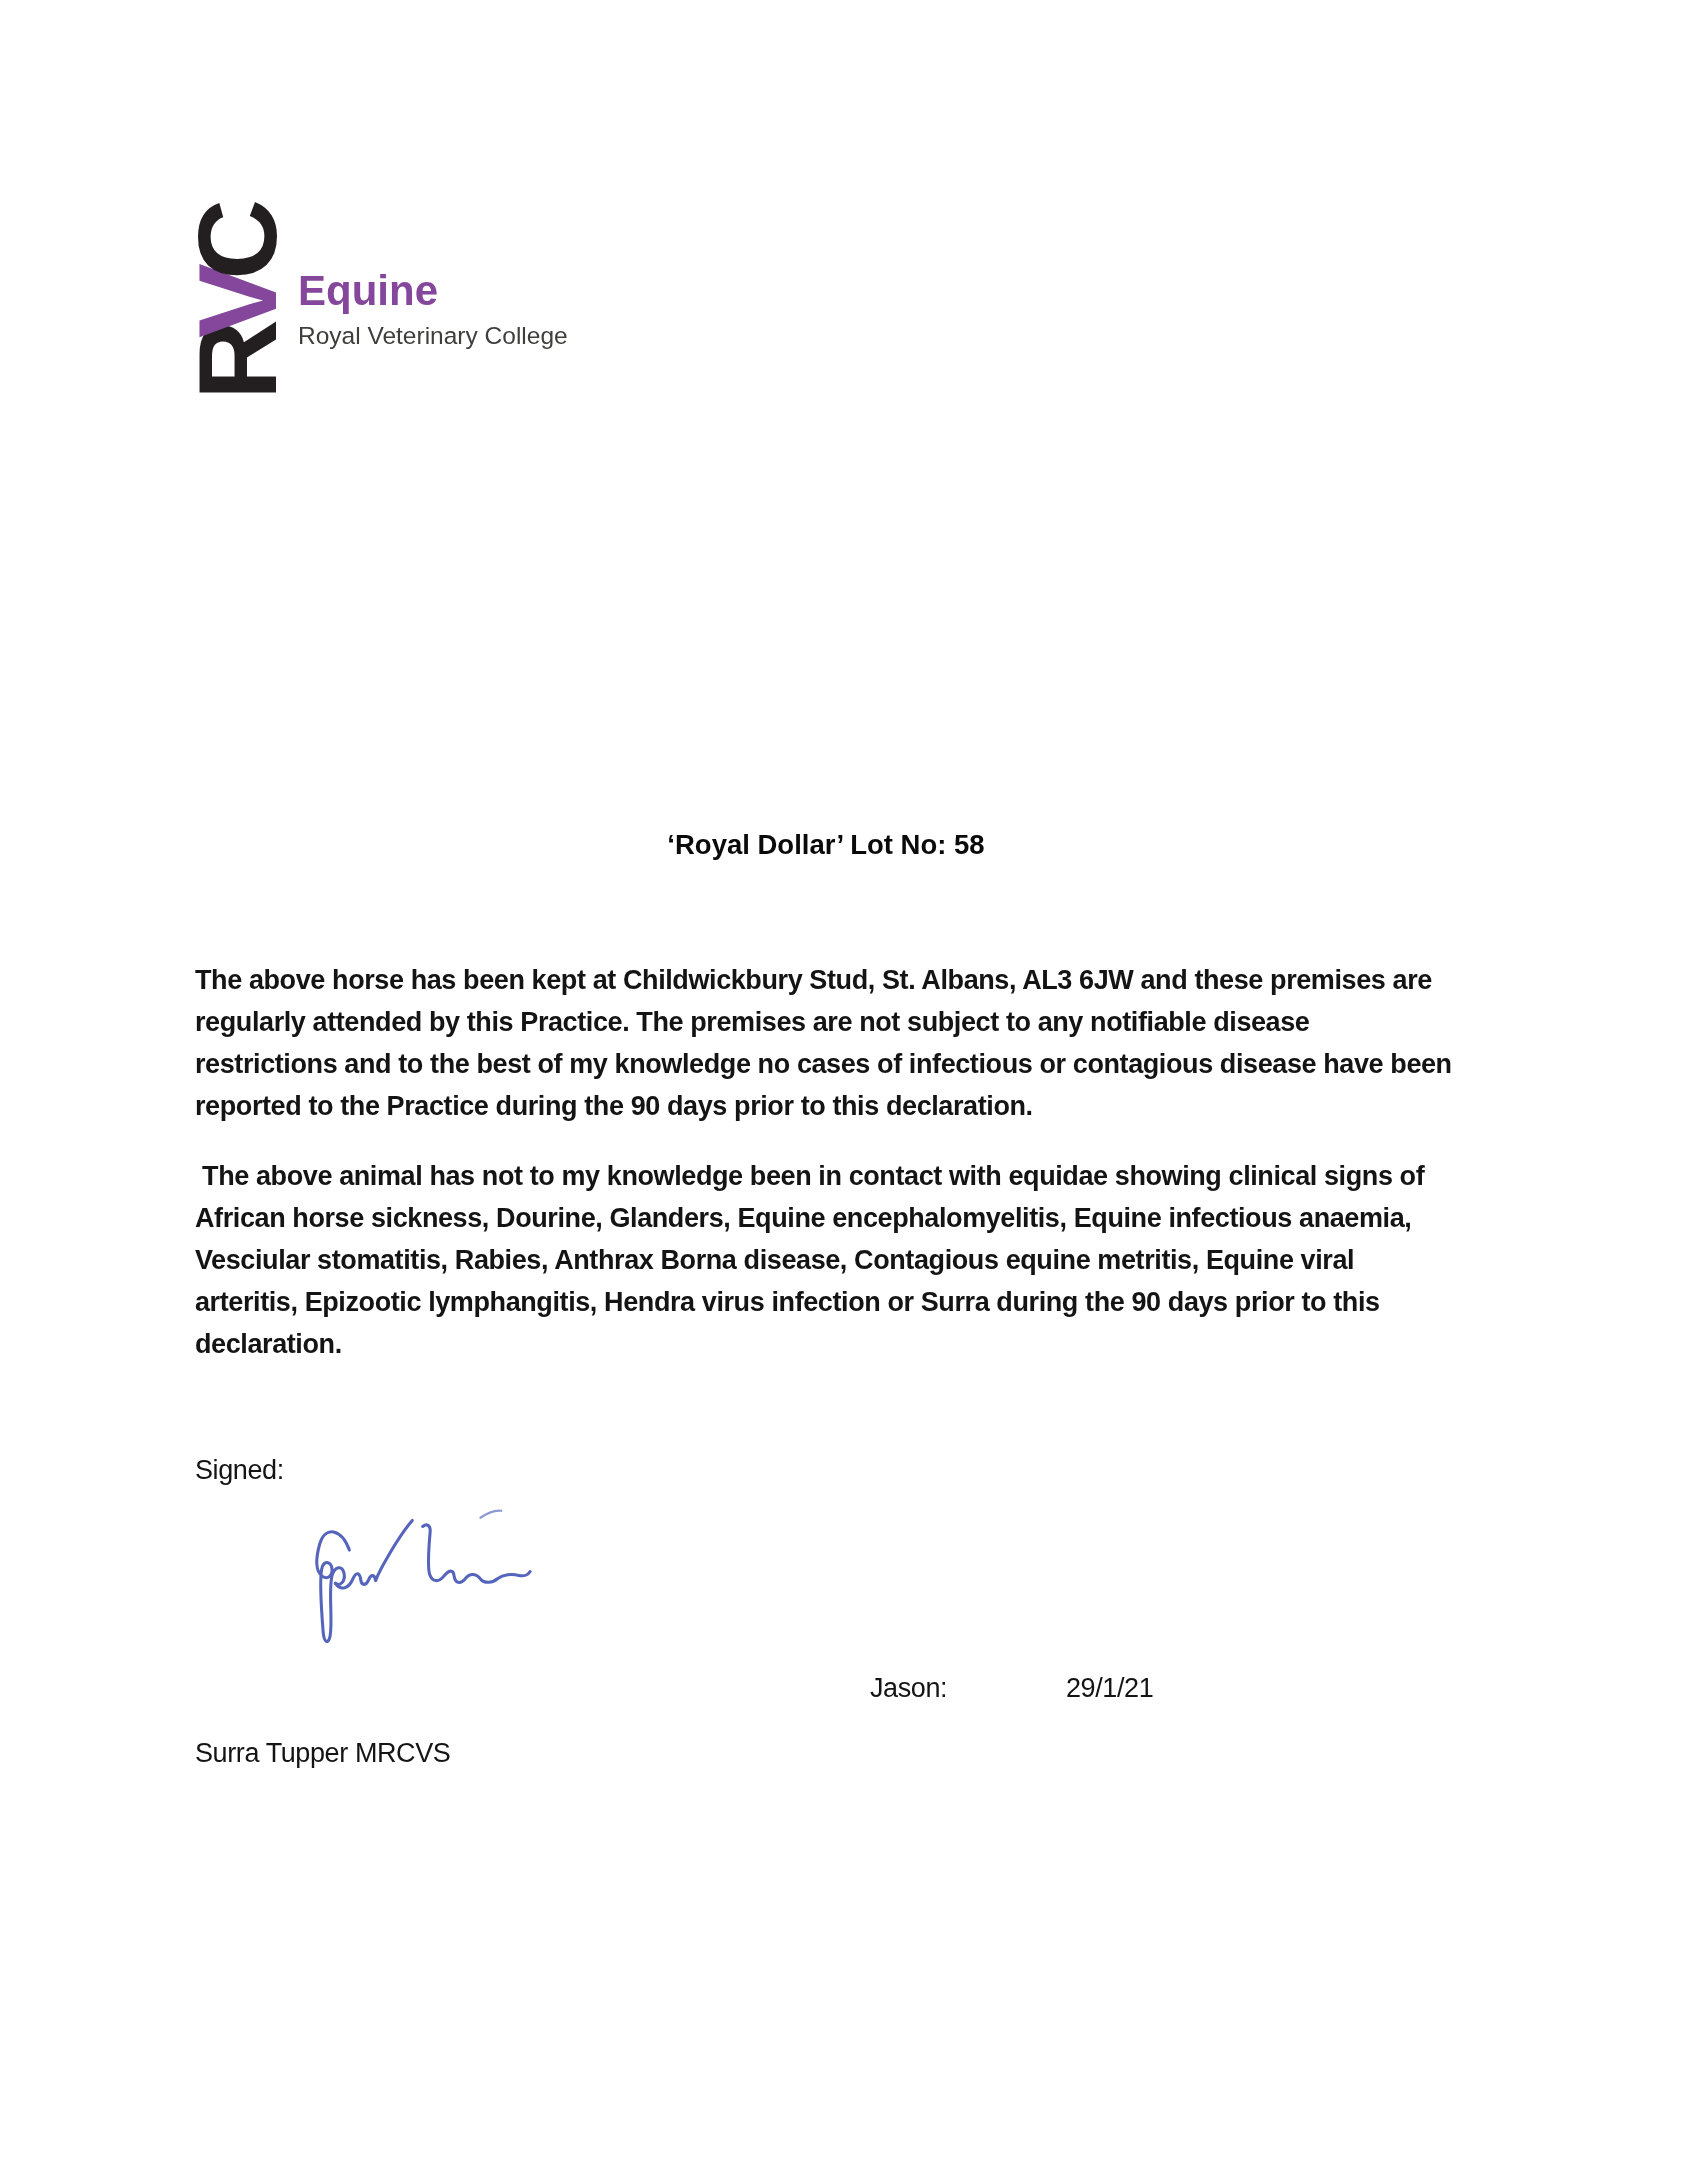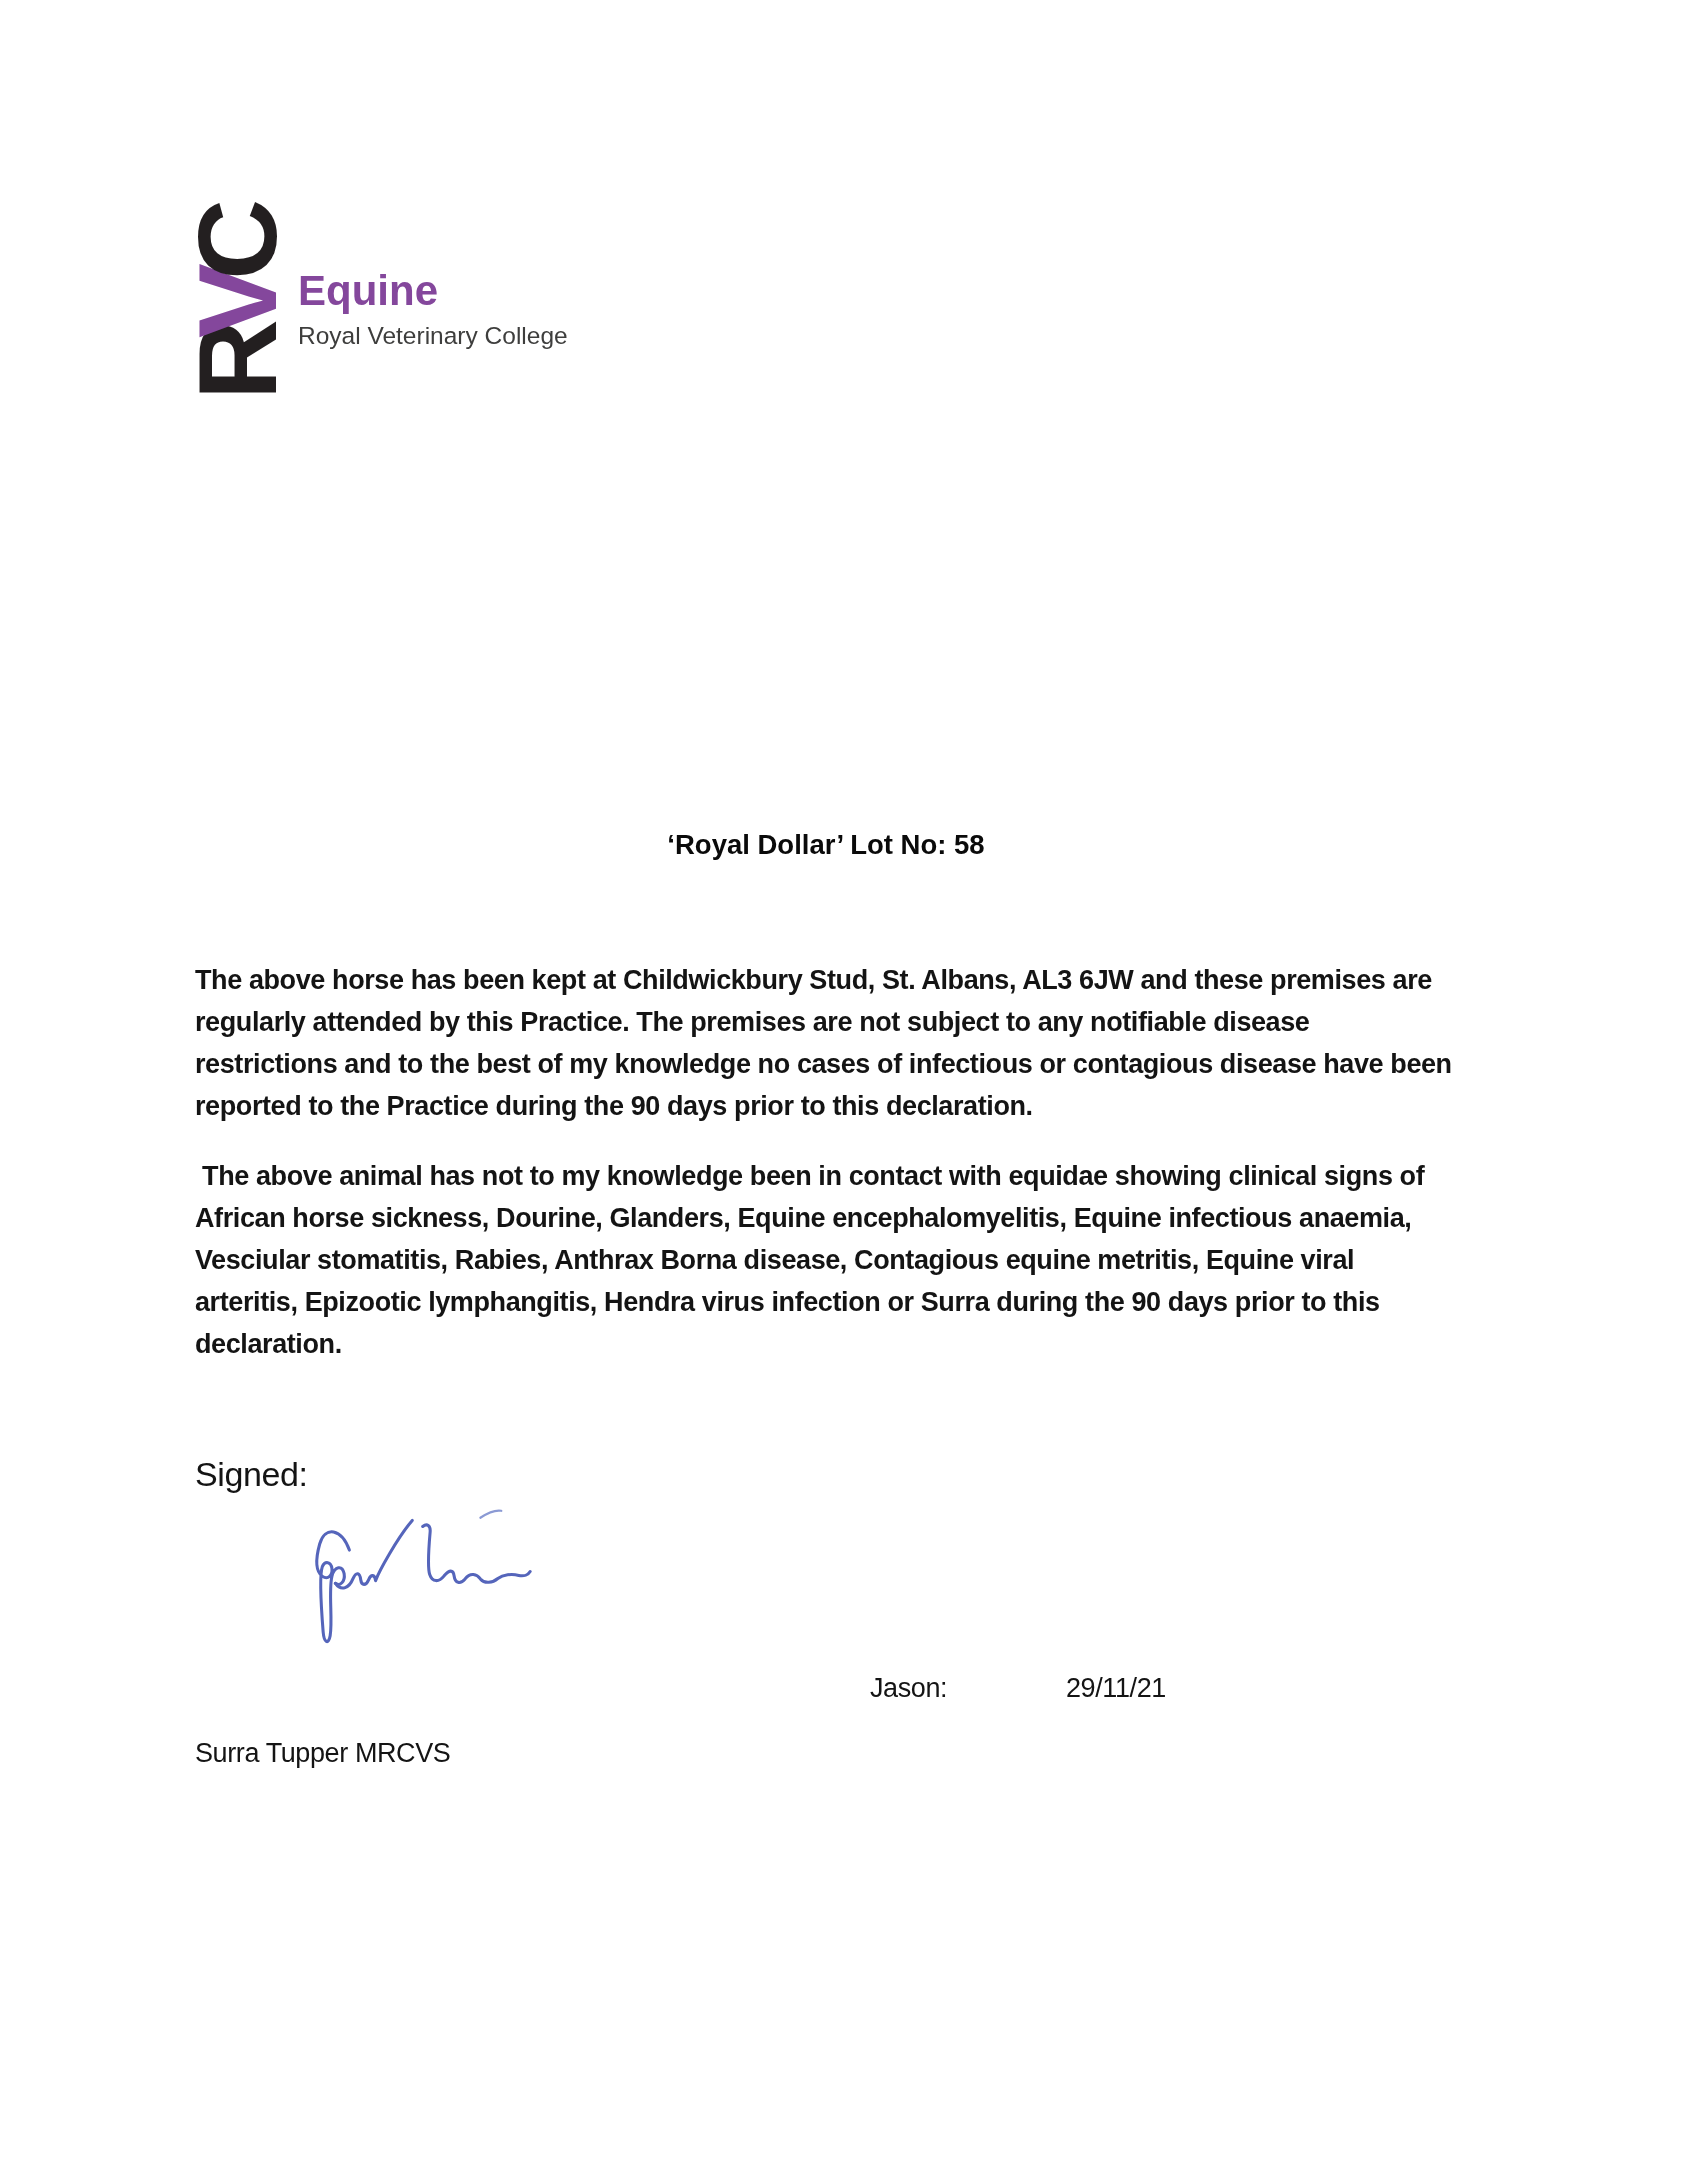--- a/index.html
+++ b/index.html
@@ -40,21 +40,21 @@
   #horse-lot-subtitle{
     position:absolute;left:195px;top:829px;width:1262px;
     text-align:center;font-size:27.5px;font-weight:700;color:#0a0a0a;
   }
   
   #body-text{
     position:absolute;left:195px;top:959px;width:1263px;
     font-size:27px;line-height:42px;letter-spacing:-0.4px;color:#141414;font-weight:bold;
   }
   #body-text p{margin:0 0 28px 0;padding:0;}
-  #signed-label{position:absolute;left:195px;top:1455px;font-size:34px;letter-spacing:-0.4px;color:#141414;}
+  #signed-label{position:absolute;left:195px;top:1455px;font-size:27px;letter-spacing:-0.4px;color:#141414;}
   
   #signature-image{position:absolute;left:283px;top:1501px;width:262px;height:151px;}
   #signature-image path{stroke:#5565bb;fill:none;stroke-width:7;stroke-linecap:round;stroke-linejoin:round;}
   #signature-image .light{stroke:#8b9ad4;stroke-width:5;}
   
   #date-label{position:absolute;left:870px;top:1673px;font-size:27px;letter-spacing:-0.4px;color:#141414;}
   #date-value{position:absolute;left:1066px;top:1673px;font-size:27px;letter-spacing:-0.4px;color:#141414;}
   #signatory-name{position:absolute;left:195px;top:1738px;font-size:27px;letter-spacing:-0.4px;color:#141414;}
 </style>
 </head>
@@ -107,18 +107,18 @@
              C 342 186 357 186 369 171
              C 381 157 390 156 392 172
              C 394 188 406 191 417 178
              C 429 162 444 167 452 178
              C 462 190 480 187 492 177
              C 504 168 524 166 540 170
              C 552 173 562 168 566 161"></path>
   </svg>
 
   <div id="date-label">Jason:</div>
-  <div id="date-value">29/11/21</div>
+  <div id="date-value">29/1/21</div>
 
   <div id="signatory-name">Surra Tupper MRCVS</div>
 
 </div>
 
 
 </body></html>

